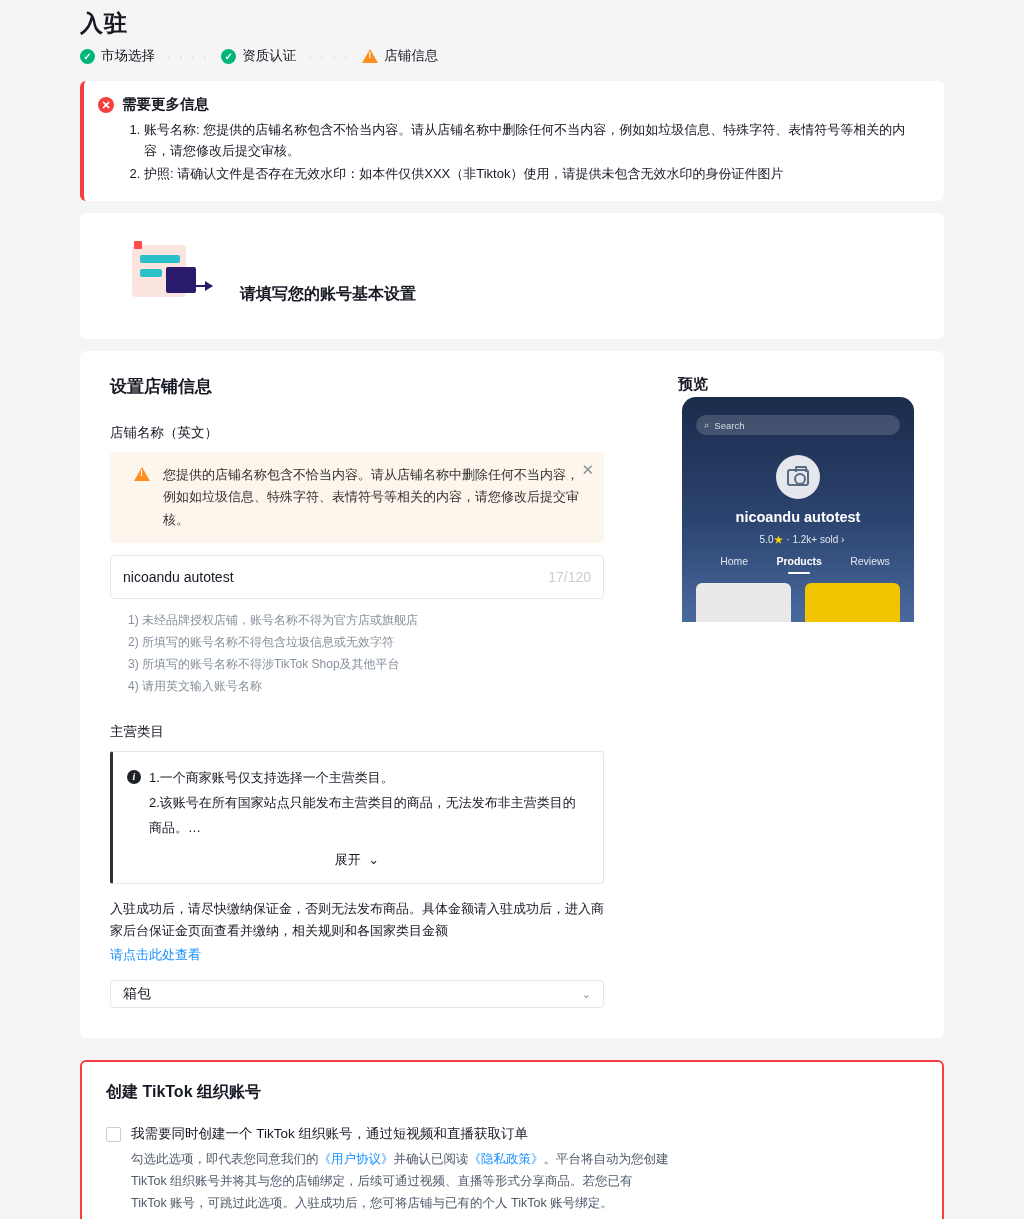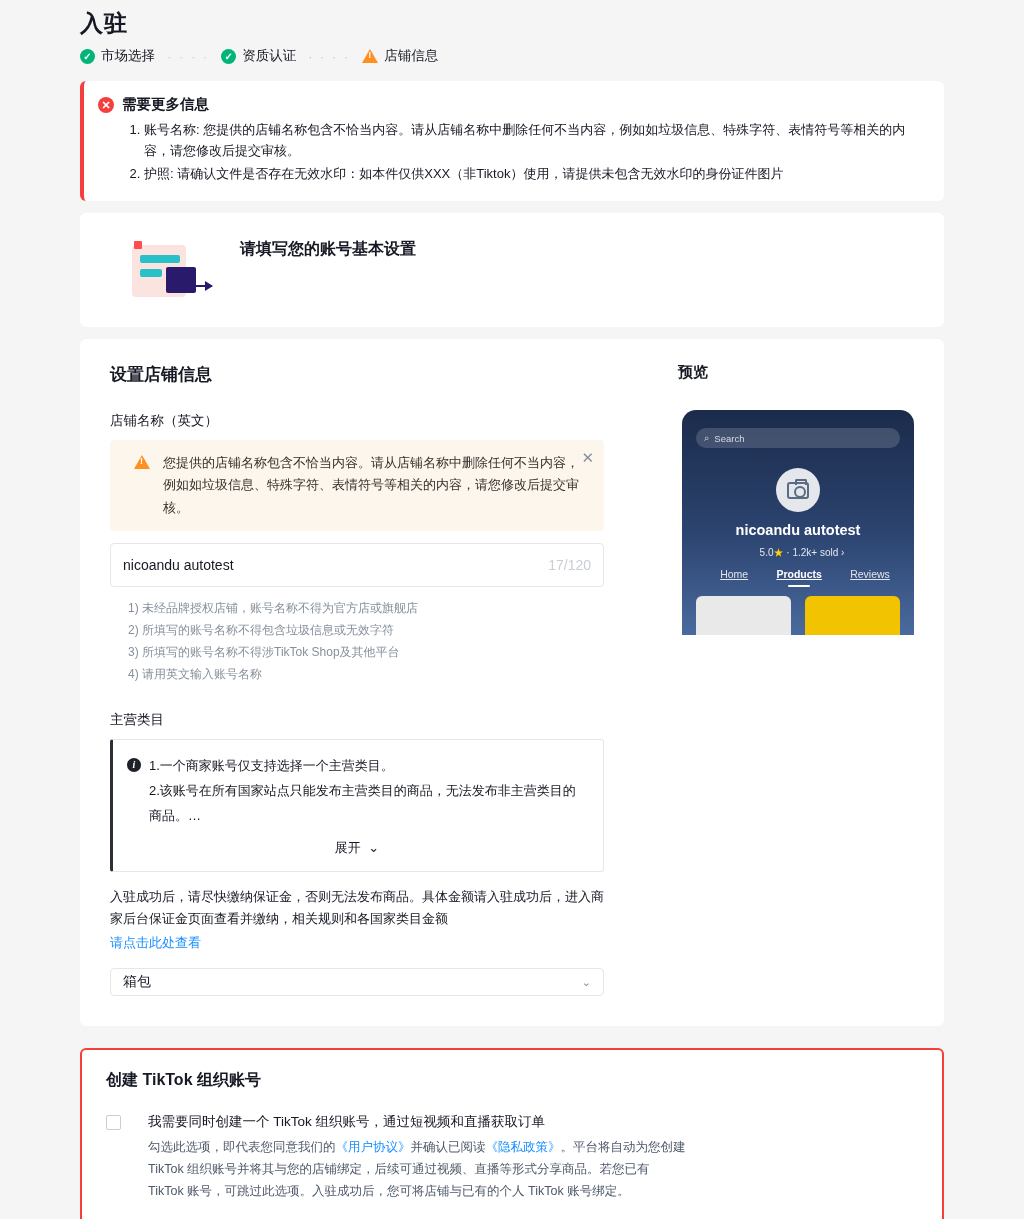--- a/index.html
+++ b/index.html
@@ -131,21 +131,21 @@
     content: ""; position: absolute; right: -1px; top: -4px;
     border-left: 8px solid #2a1a6b;
     border-top: 5px solid transparent;
     border-bottom: 5px solid transparent;
   }
   .intro-illus .dotsq {
     position: absolute; left: 2px; top: 0px; width: 8px; height: 8px;
     background: #ff4d4f; border-radius: 1px;
   }
   .intro-text { padding-top: 2px; }
-  .intro-title { font-size: 16px; font-weight: bold; margin-bottom: 10px; }
+  .intro-title { font-size: 16px; font-weight: bold; margin-bottom: 10px; margin-top: 45px; }
   .intro-desc { font-size: 13px; line-height: 1.75; color: #2f3037; max-width: 690px; }
 
   .form-card {
     display: flex;
     padding: 24px 30px 30px 30px;
     min-height: 600px;
   }
   .form-left { width: 540px; }
   .form-right { flex: 1; padding-left: 40px; }
   .section-title { font-size: 17px; font-weight: bold; margin: 0 0 26px 0; }
@@ -226,21 +226,21 @@
   .link-block { display: block; margin-top: 2px; }
   .select-box {
     width: 494px; height: 28px; margin-top: 14px;
     border: 1px solid #e5e6eb; border-radius: 4px;
     display: flex; align-items: center; padding: 0 12px;
     font-size: 14px; background: #fff;
   }
   .select-box .sv { flex: 1; }
   .select-box .sc { color: #86909c; font-size: 11px; }
 
-  .preview-title { font-size: 15px; font-weight: bold; margin-bottom: 28px; }
+  .preview-title { font-size: 15px; font-weight: bold; margin-bottom: 3px; }
   .phone {
     width: 232px; height: 225px; overflow: hidden;
     border-radius: 14px 14px 0 0;
     background: linear-gradient(180deg, #1b2b4b 0%, #2c4470 55%, #4a6a9e 100%);
     position: relative;
     margin-left: 4px;
   }
   .phone-search {
     position: absolute; left: 14px; top: 18px; right: 14px; height: 20px;
     background: rgba(255,255,255,0.16); border-radius: 10px;
@@ -273,21 +273,20 @@
   .phone-meta {
     position: absolute; top: 136px; left: 0; right: 0; text-align: center;
     color: #e3e7ee; font-size: 10px; margin-left: 8px;
   }
   .star { color: #ffd400; }
   .phone-tabs {
     position: absolute; top: 154px; left: 14px; right: 0;
     display: flex; justify-content: space-around;
     font-size: 10.5px; color: #ffffff;
     padding: 0 10px;
-    text-decoration: underline;
   }
   .phone-tabs .t { padding: 4px 0; opacity: 0.85; }
   .phone-tabs .t.active { font-weight: bold; opacity: 1; position: relative; }
   .phone-tabs .t.active::after {
     content: ""; position: absolute; left: 50%; transform: translateX(-50%);
     bottom: -3px; width: 22px; height: 2px; background: #fff; border-radius: 1px;
   }
   .phone-grid {
     position: absolute; left: 14px; right: 14px; top: 186px;
     display: flex; gap: 14px;
@@ -299,21 +298,21 @@
   .cell-b { background: #f2c300; }
 
   .org-card {
     margin: 22px 80px 0 80px;
     background: #fff;
     border: 2px solid #f53f3f;
     border-radius: 6px;
     padding: 20px 24px 22px 24px;
   }
   .org-title { font-size: 16px; font-weight: bold; margin-bottom: 22px; }
-  .org-row { display: flex; gap: 27px; align-items: flex-start; }
+  .org-row { display: flex; gap: 10px; align-items: flex-start; }
   .checkbox {
     width: 15px; height: 15px; border: 1px solid #c9cdd4; border-radius: 2px;
     background: #fff; flex: 0 0 auto; margin-top: 2px; cursor: pointer;
   }
   .org-main { font-size: 13.5px; margin-bottom: 6px; }
   .org-sub {
     font-size: 12.5px; line-height: 1.75; color: #4e5969; max-width: 700px;
   }
 </style>
 </head>

